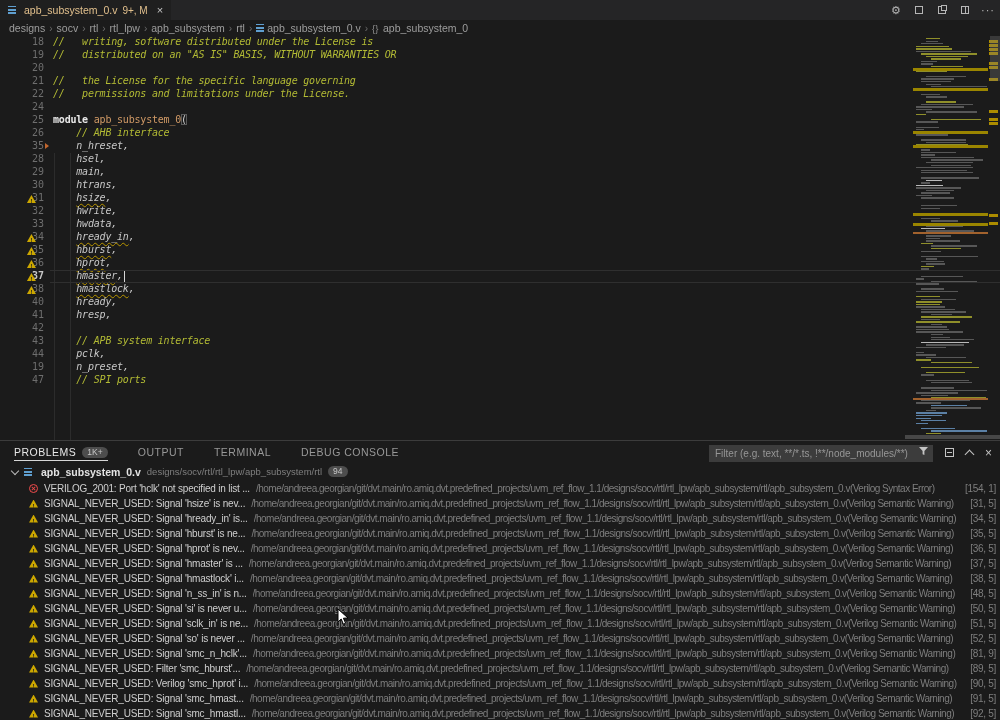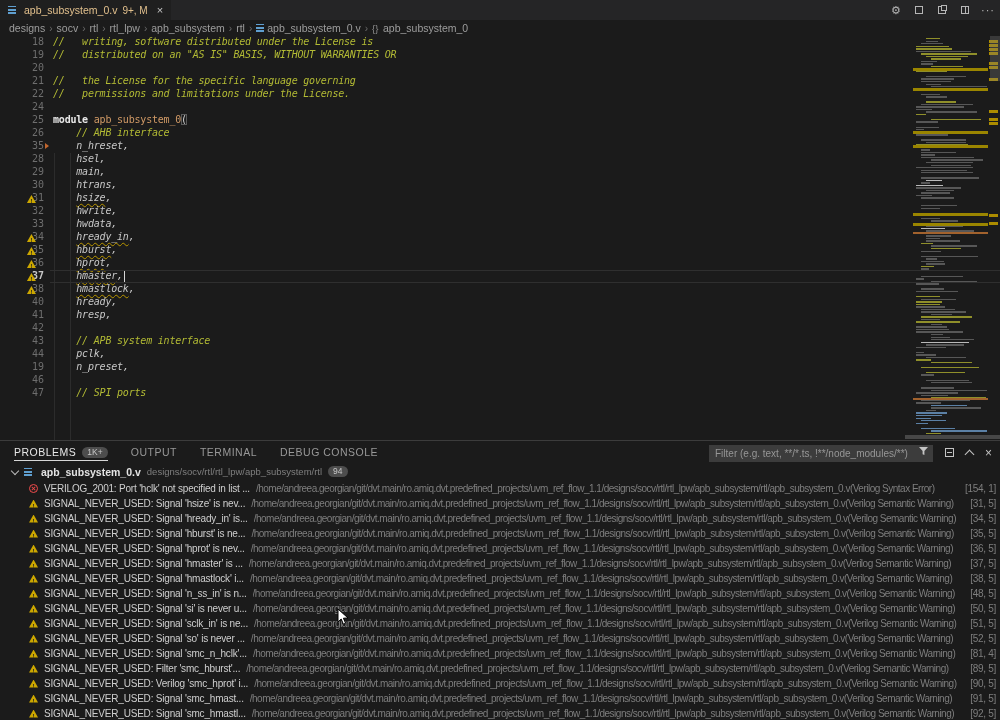--- a/index.html
+++ b/index.html
@@ -63,21 +63,21 @@
   .minimap{position:absolute;left:913px;top:36px;width:75px;height:404px;overflow:hidden;cursor:pointer}
   .mm-line{position:absolute;height:1.4px}
   .mm-bar{position:absolute;left:0;right:0;height:3px}
   .ruler{position:absolute;left:988px;top:36px;width:12px;height:404px}
   .ruler-mark{position:absolute;left:1px;width:9px;height:2.5px}
   .vscroll{position:absolute;left:990px;top:36px;width:10px;height:45px;background:rgba(121,121,121,.32)}
   .hscroll{position:absolute;left:905px;top:435px;width:95px;height:4px;background:#474747}
 
   
   .panel{position:absolute;left:0;top:440px;right:0;bottom:0;background:#1b1b1b;border-top:1px solid #3c3c3c;box-sizing:border-box}
-  .panel-bar{position:relative;height:22px;display:flex;align-items:center;padding-left:14px;gap:23px}
+  .panel-bar{position:relative;height:22px;display:flex;align-items:center;padding-left:14px;gap:30px}
   .ptab{display:flex;align-items:center;gap:6px;font-size:10.5px;letter-spacing:.5px;color:#989898;
     height:22px;cursor:pointer;position:relative}
   .ptab.active{color:#e7e7e7}
   .ptab.active::after{content:"";position:absolute;left:0;right:0;bottom:2px;border-bottom:1px solid #d7d7d7}
   .pill{background:#4d4d4d;color:#c8c8c8;font-size:8.5px;letter-spacing:0;border-radius:8px;padding:1px 5px;line-height:9px}
   .panel-controls{position:absolute;right:8px;top:2px;display:flex;align-items:center;gap:12px}
   .filter-wrap{position:relative}
   .filter-input{width:224px;height:17px;background:#3c3c3c;border:none;outline:none;color:#ccc;
     font-size:10px;font-family:"Liberation Sans",sans-serif;padding:0 20px 0 6px;box-sizing:border-box}
   .filter-input::placeholder{color:#969696}
@@ -247,24 +247,20 @@
           <div class="gutter">43</div>
           <span class="ctext"><span class="cmt">    // APB system interface</span></span>
         </div>
         <div class="code-row">
           <div class="gutter">44</div>
           <span class="ctext">    <span class="prt">pclk</span><span class="prt">,</span></span>
         </div>
         <div class="code-row">
           <div class="gutter">19</div>
           <span class="ctext">    <span class="prt">n_preset</span><span class="prt">,</span></span>
-        </div>
-        <div class="code-row">
-          <div class="gutter">46</div>
-          <span class="ctext"></span>
         </div>
         <div class="code-row">
           <div class="gutter">47</div>
           <span class="ctext"><span class="cmt">    // SPI ports</span></span>
         </div>
       </div>
   </div>
 
   <div class="minimap" id="minimap">
       <div class="mm-line" style="top: 2px; left: 13px; width: 13.7737px; background: rgb(143, 143, 42);"></div>
@@ -528,21 +524,21 @@
         <div class="prob-row">
           <span class="warn-tri"></span>
           <span class="prob-msg">SIGNAL_NEVER_USED: Signal 'so' is never ...</span>
           <span class="prob-path">/home/andreea.georgian/git/dvt.main/ro.amiq.dvt.predefined_projects/uvm_ref_flow_1.1/designs/socv/rtl/rtl_lpw/apb_subsystem/rtl/apb_subsystem_0.v(Verilog Semantic Warning)</span>
           <span class="prob-loc">[52, 5]</span>
         </div>
         <div class="prob-row">
           <span class="warn-tri"></span>
           <span class="prob-msg">SIGNAL_NEVER_USED: Signal 'smc_n_hclk'...</span>
           <span class="prob-path">/home/andreea.georgian/git/dvt.main/ro.amiq.dvt.predefined_projects/uvm_ref_flow_1.1/designs/socv/rtl/rtl_lpw/apb_subsystem/rtl/apb_subsystem_0.v(Verilog Semantic Warning)</span>
-          <span class="prob-loc">[81, 4]</span>
+          <span class="prob-loc">[81, 9]</span>
         </div>
         <div class="prob-row">
           <span class="warn-tri"></span>
           <span class="prob-msg">SIGNAL_NEVER_USED: Filter 'smc_hburst'...</span>
           <span class="prob-path">/home/andreea.georgian/git/dvt.main/ro.amiq.dvt.predefined_projects/uvm_ref_flow_1.1/designs/socv/rtl/rtl_lpw/apb_subsystem/rtl/apb_subsystem_0.v(Verilog Semantic Warning)</span>
           <span class="prob-loc">[89, 5]</span>
         </div>
         <div class="prob-row">
           <span class="warn-tri"></span>
           <span class="prob-msg">SIGNAL_NEVER_USED: Verilog 'smc_hprot' i...</span>

